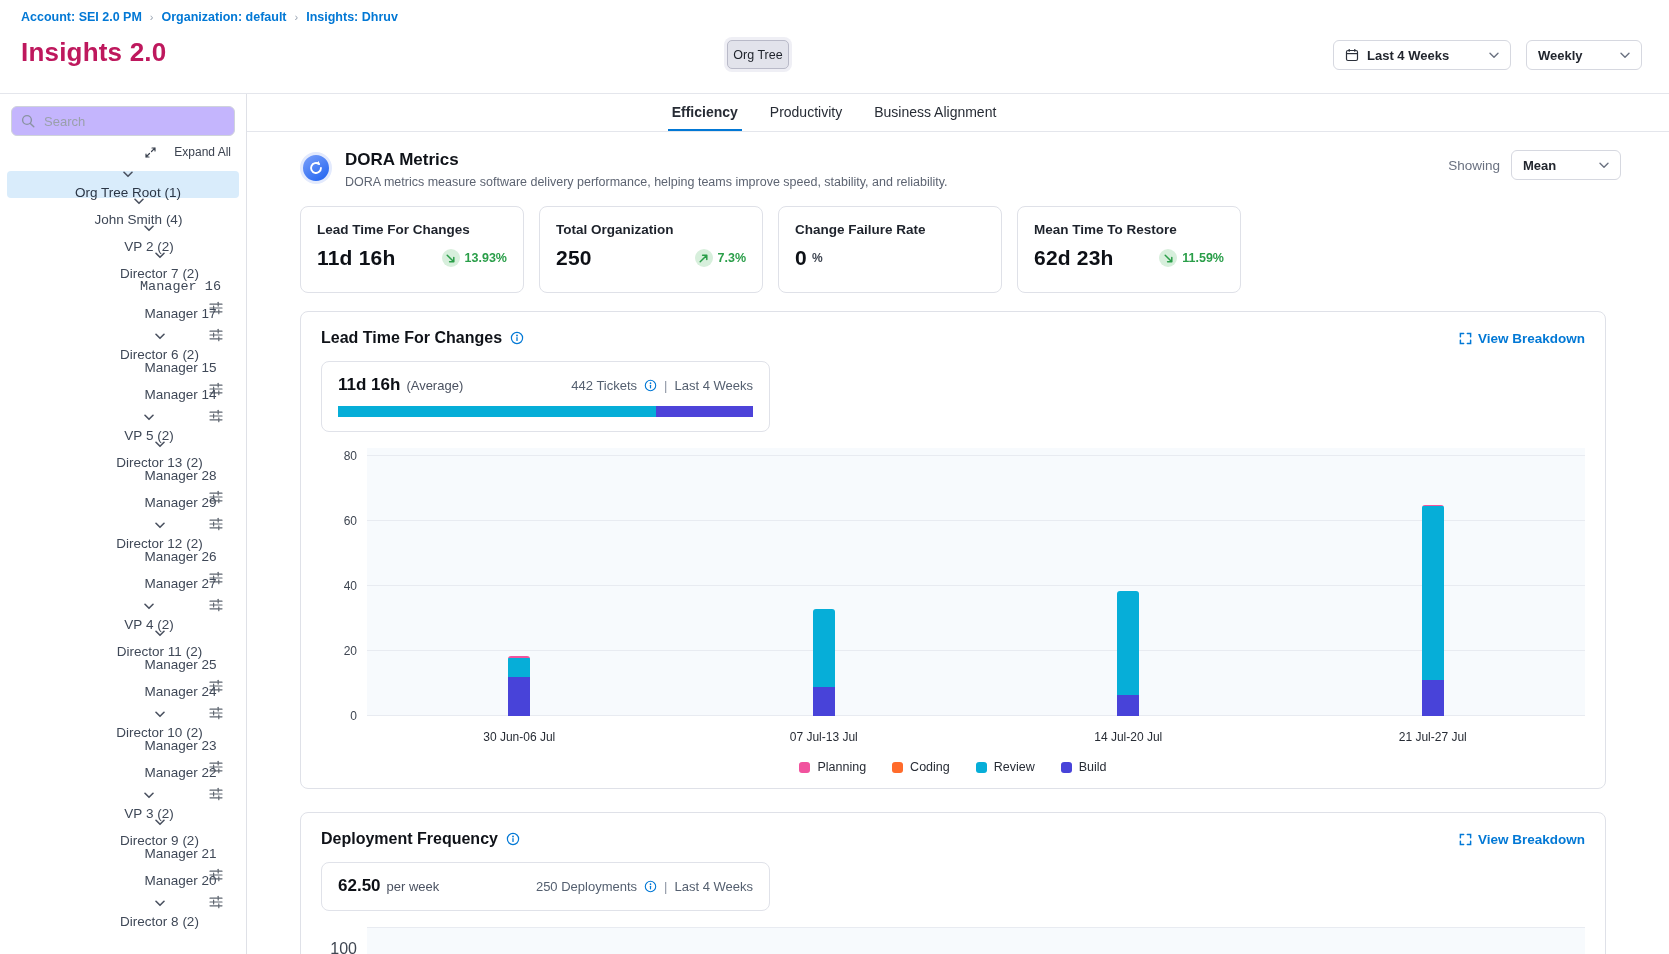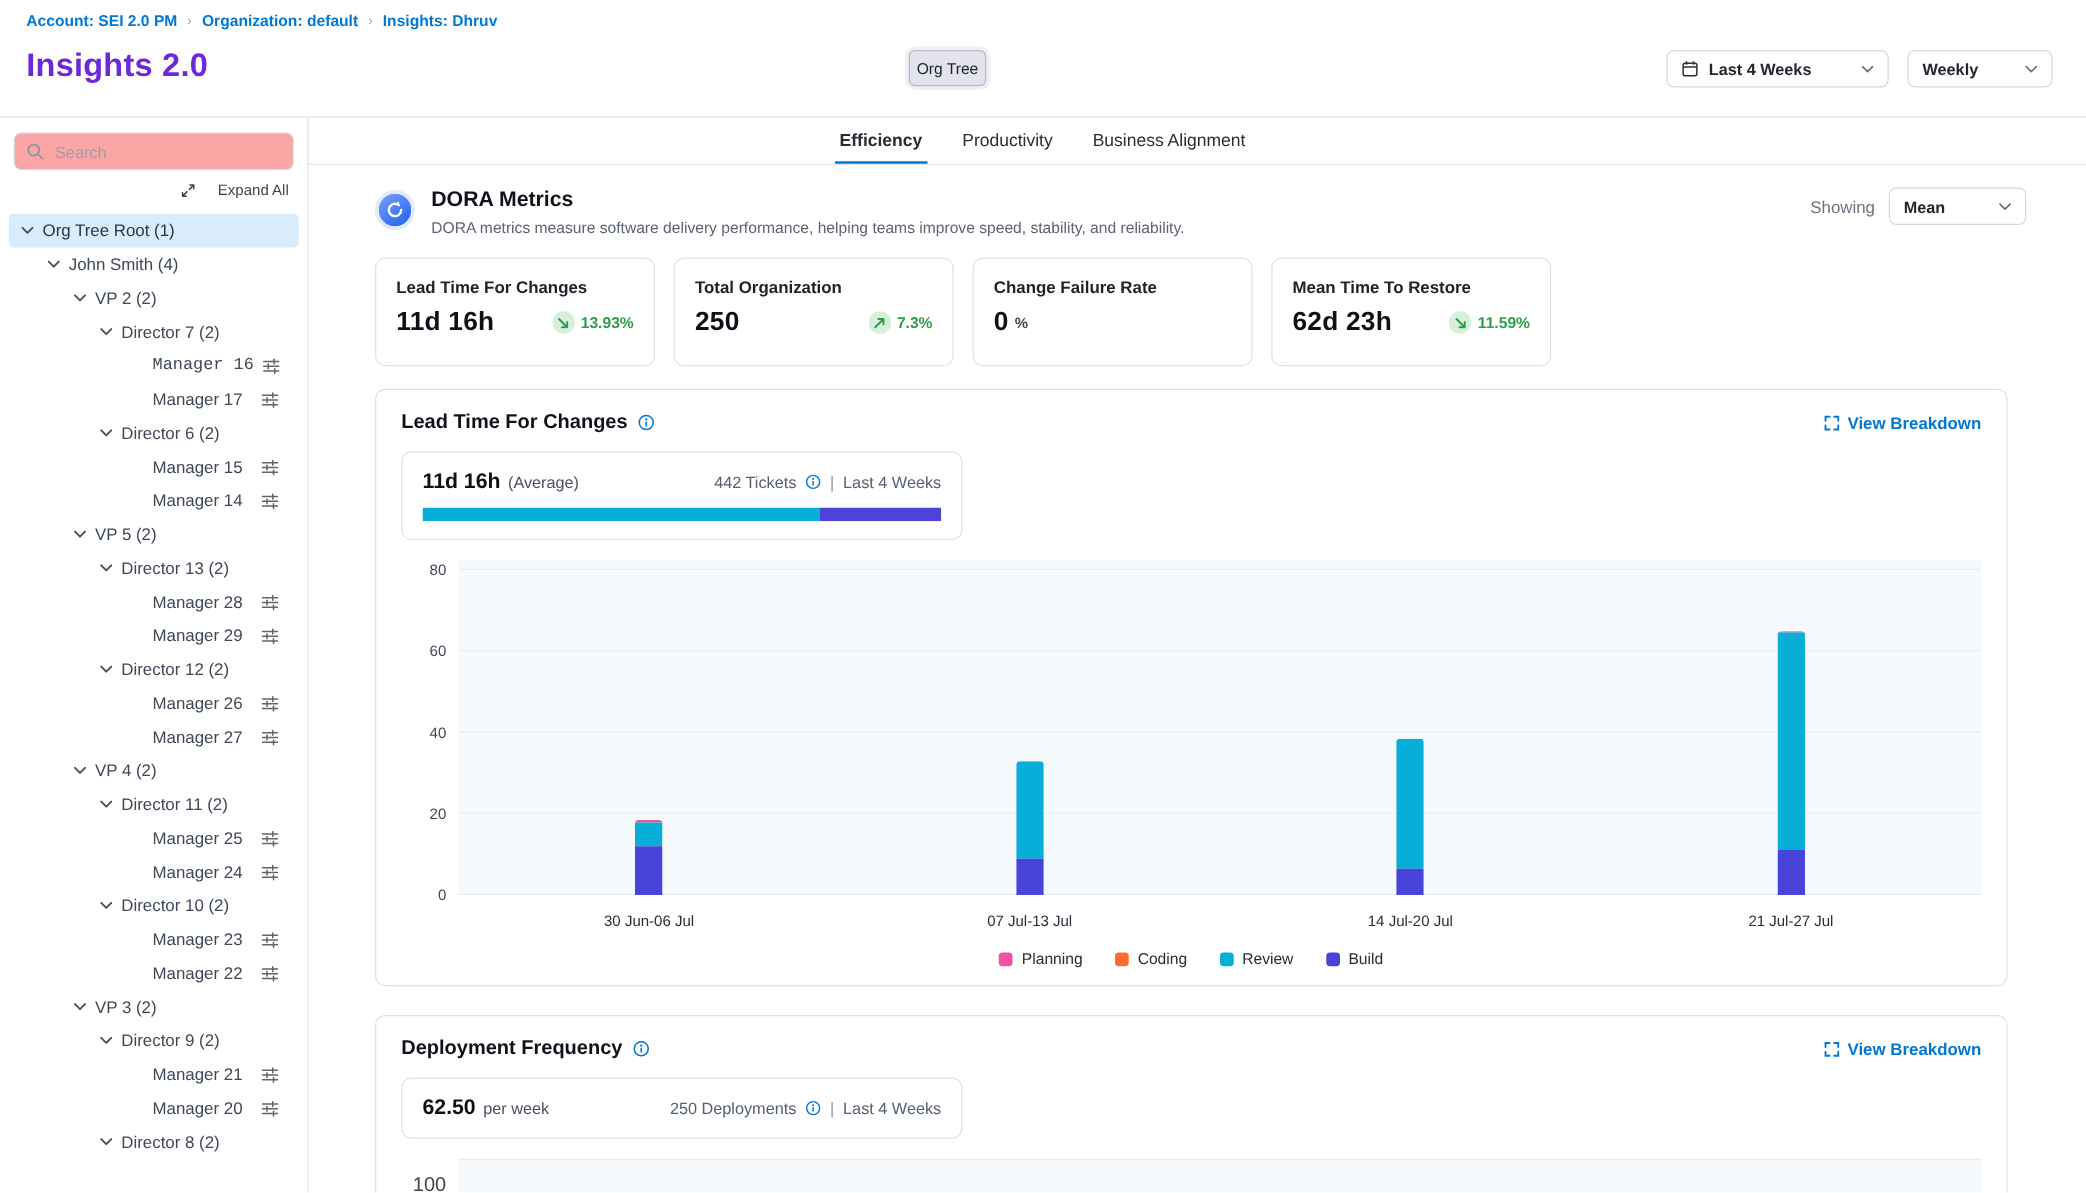--- a/index.html
+++ b/index.html
@@ -9,21 +9,21 @@
     font-family:"Liberation Sans", sans-serif;
     background:#ffffff; color:#1c2027;
   }
   svg { display:block; }
 
   
   .topbar { height:94px; position:relative; border-bottom:1px solid #e4e6ec; background:#fff; }
   .breadcrumb { position:absolute; top:10px; left:21px; display:flex; align-items:center; gap:8px; font-size:12.5px; font-weight:600; }
   .crumb { color:#0278d5; cursor:pointer; }
   .crumb-sep { color:#9aa4b2; font-size:11px; font-weight:400; }
-  .page-title { position:absolute; top:37px; left:21px; font-size:26px; font-weight:800; color:#6d28d9; letter-spacing:.2px; }
+  .page-title { position:absolute; top:37px; left:21px; font-size:26px; font-weight:800; color:#be185d; letter-spacing:.2px; }
   .orgtree-btn {
     position:absolute; top:40px; left:727px; width:62px; height:29px;
     background:#e2e3eb; border:1px solid #b9bac8; border-radius:5px;
     box-shadow:0 0 0 3px #efeff5; font-size:12.5px; color:#1e222a;
     display:flex; align-items:center; justify-content:center; cursor:pointer;
   }
   .topbar-selects { position:absolute; top:40px; right:27px; display:flex; gap:15px; }
   .select {
     height:30px; border:1px solid #d6d8e0; border-radius:6px; background:#fff;
     display:flex; align-items:center; gap:8px; padding:0 11px;
@@ -34,26 +34,26 @@
   .select.gran { width:116px; }
 
   
   .layout { display:flex; height:860px; }
 
   
   .sidebar { width:247px; flex-shrink:0; border-right:1px solid #dfe1e7; overflow:hidden; }
   .sb-header { height:38px; border-bottom:1px solid #e4e6ec; display:flex; align-items:center; gap:8px; padding:0 13px; }
   .sb-title { font-size:14.5px; font-weight:700; color:#14171e; }
   .sb-collapse { margin-left:auto; cursor:pointer; }
-  .sb-search { margin:12px 11px 0; height:30px; border:1px solid #cfd3db; border-radius:6px; display:flex; align-items:center; gap:7px; padding:0 9px; background:#fca5a5; }
+  .sb-search { margin:12px 11px 0; height:30px; border:1px solid #cfd3db; border-radius:6px; display:flex; align-items:center; gap:7px; padding:0 9px; background:#c4b5fd; }
   .sb-search input { border:none; outline:none; flex:1; font-size:13px; font-family:inherit; color:#2a2f38; min-width:0; background:transparent; }
   .sb-search input::placeholder { color:#9aa0ab; }
   .sb-expand { display:flex; justify-content:flex-end; align-items:center; gap:18px; padding:9px 15px 5px; font-size:12px; color:#3c4350; cursor:pointer;margin-left:10px; }
   .tree { margin-top:7px; }
-  .tree-row { height:27px; display:flex; align-items:center; gap:7px; font-size:13.5px; color:#3f4857; margin:0 7px; border-radius:4px; cursor:pointer; }
+  .tree-row { height:27px; display:flex; align-items:center; gap:7px; font-size:13.5px; color:#3f4857; margin:0 7px; border-radius:4px; cursor:pointer;flex-direction:column; }
   .tree-row.selected { background:#d9ecfb; color:#2b3646; }
   .tree-label { white-space:nowrap; }
   .sliders-icon { margin-left:auto; margin-right:16px; flex-shrink:0; }
 
   
   .main { flex:1; min-width:0; display:flex; flex-direction:column; }
   .tabbar { height:38px; border-bottom:1px solid #e4e6ec; display:flex; justify-content:center; }
   .tabs { display:flex; gap:24px; transform:translateX(-124px); }
   .tab { display:flex; align-items:center; padding:0 4px; font-size:14px; color:#272c35; border-bottom:2px solid transparent; cursor:pointer; }
   .tab.active { font-weight:700; border-bottom-color:#0278d5; }

